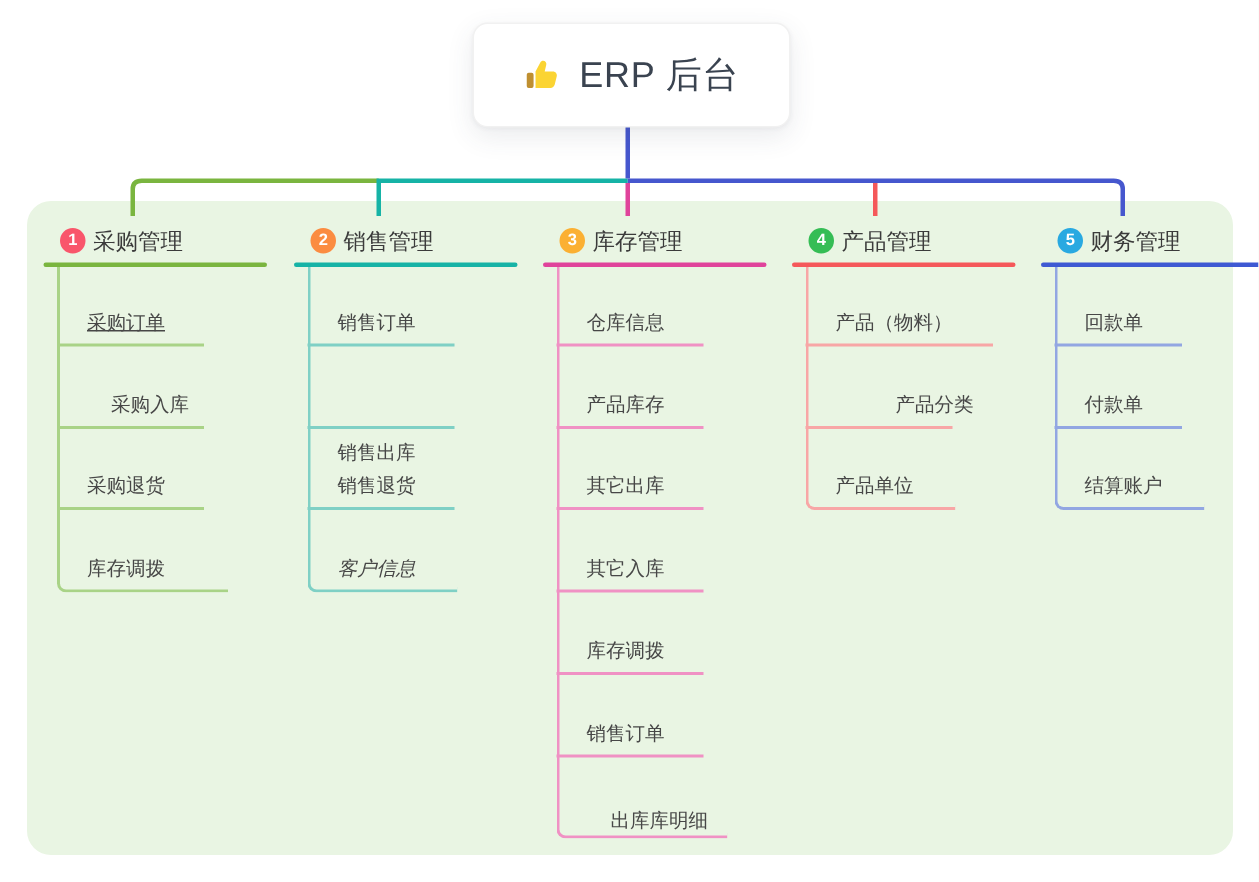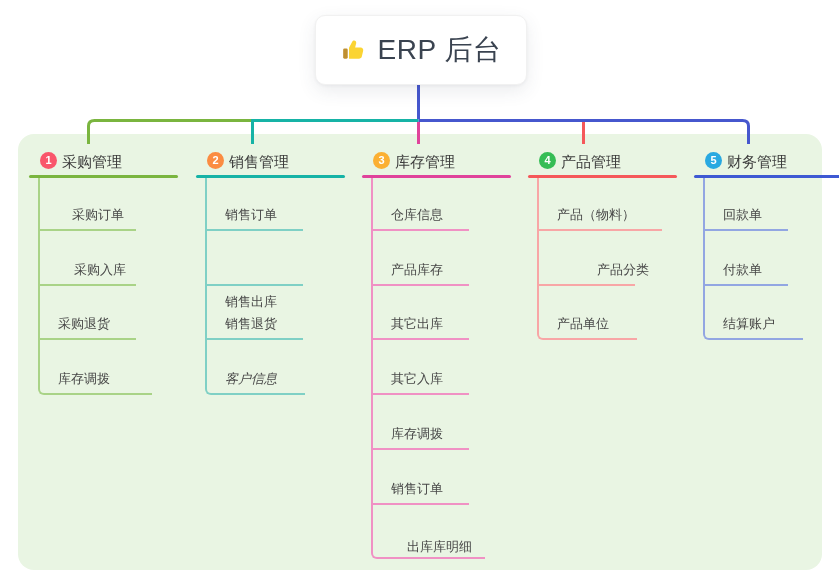--- a/index.html
+++ b/index.html
@@ -3,21 +3,21 @@
 <meta charset="utf-8">
 <style>
   html,body{margin:0;padding:0;background:#ffffff;}
   body{font-family:"Liberation Sans","DejaVu Sans",sans-serif;}
   #canvas{position:relative;width:839px;height:588px;background:#ffffff;overflow:hidden;}
   #panel{position:absolute;border-radius:16px;}
   #connector-svg{position:absolute;left:0;top:0;pointer-events:none;}
   #root-node{position:absolute;display:flex;align-items:center;justify-content:center;gap:11px;
     background:#ffffff;border:1px solid #f1f1f1;border-radius:10px;
     box-shadow:0 6px 18px rgba(60,70,90,.10),0 1px 3px rgba(60,70,90,.06);cursor:pointer;}
-  #root-node .root-label{font-size:28px;font-weight:500;color:#3a4350;letter-spacing:.5px;}
+  #root-node .root-label{font-size:24px;font-weight:500;color:#3a4350;letter-spacing:.5px;}
   .h-underline{position:absolute;height:3px;border-radius:2px;}
   .badge{position:absolute;width:17px;height:17px;border-radius:50%;color:#fff;
     font-size:11px;font-weight:bold;text-align:center;line-height:17px;}
   .h-label{position:absolute;font-size:15px;font-weight:500;color:#3b3b3b;line-height:22px;cursor:pointer;}
   .vline{position:absolute;border-bottom-left-radius:6px;}
   .c-underline{position:absolute;height:2px;}
   .c-label{position:absolute;font-size:13px;color:#474747;line-height:22px;white-space:nowrap;cursor:pointer;}
 </style>
 </head>
 <body>
@@ -40,21 +40,21 @@
       </svg>
     </span>
     <span class="root-label">ERP 后台</span>
   </div>
   <div id="mindmap">
       <div class="h-underline" style="left: 29px; top: 175px; width: 149px; background: rgb(122, 181, 63);"></div>
       <div class="badge" style="left: 40px; top: 152px; background: rgb(249, 86, 107);">1</div>
       <div class="h-label" style="left: 62px; top: 151px;">采购管理</div>
       <div class="vline" style="left: 38px; top: 178px; width: 112px; height: 215px; border-left: 2px solid rgb(169, 211, 135); border-bottom: 2px solid rgb(169, 211, 135);"></div>
       <div class="c-underline" style="left: 38px; top: 229px; width: 98px; background: rgb(169, 211, 135);"></div>
-      <div class="c-label" style="left: 72px; top: 204px;">采购订单</div>
+      <div class="c-label" style="left: 58px; top: 204px; text-decoration: underline;">采购订单</div>
       <div class="c-underline" style="left: 38px; top: 284px; width: 98px; background: rgb(169, 211, 135);"></div>
       <div class="c-label" style="left: 58px; top: 259px; margin-left: 16px;">采购入库</div>
       <div class="c-underline" style="left: 38px; top: 338px; width: 98px; background: rgb(169, 211, 135);"></div>
       <div class="c-label" style="left: 58px; top: 313px;">采购退货</div>
       <div class="c-label" style="left: 58px; top: 368px;">库存调拨</div>
       <div class="h-underline" style="left: 196px; top: 175px; width: 149px; background: rgb(22, 179, 166);"></div>
       <div class="badge" style="left: 207px; top: 152px; background: rgb(251, 140, 65);">2</div>
       <div class="h-label" style="left: 229px; top: 151px;">销售管理</div>
       <div class="vline" style="left: 205px; top: 178px; width: 98px; height: 215px; border-left: 2px solid rgb(127, 208, 197); border-bottom: 2px solid rgb(127, 208, 197);"></div>
       <div class="c-underline" style="left: 205px; top: 229px; width: 98px; background: rgb(127, 208, 197);"></div>

